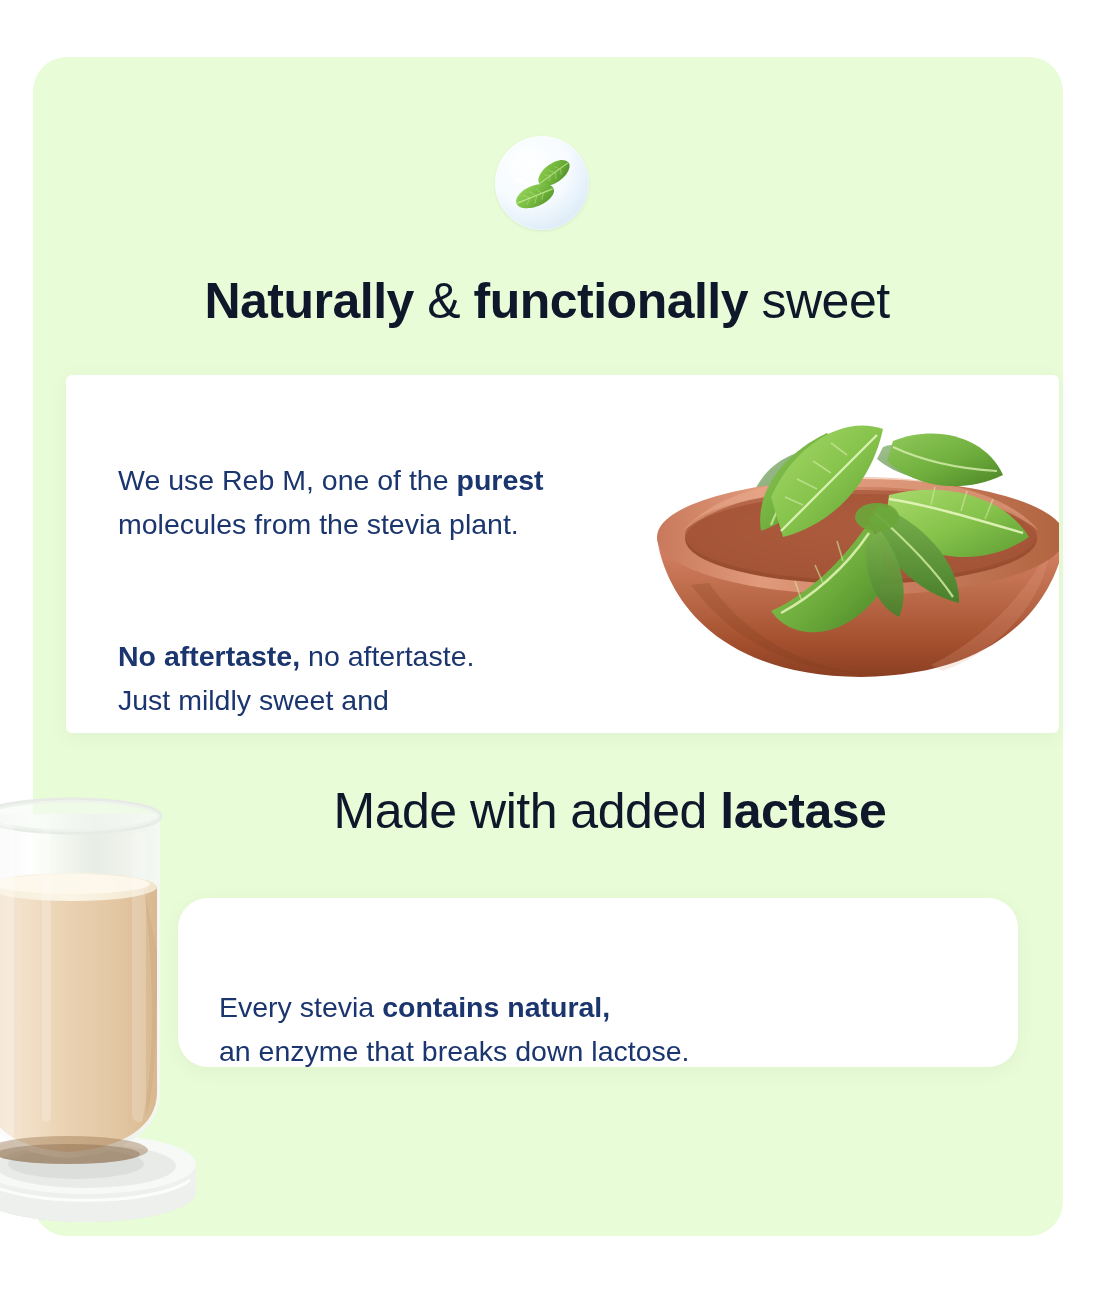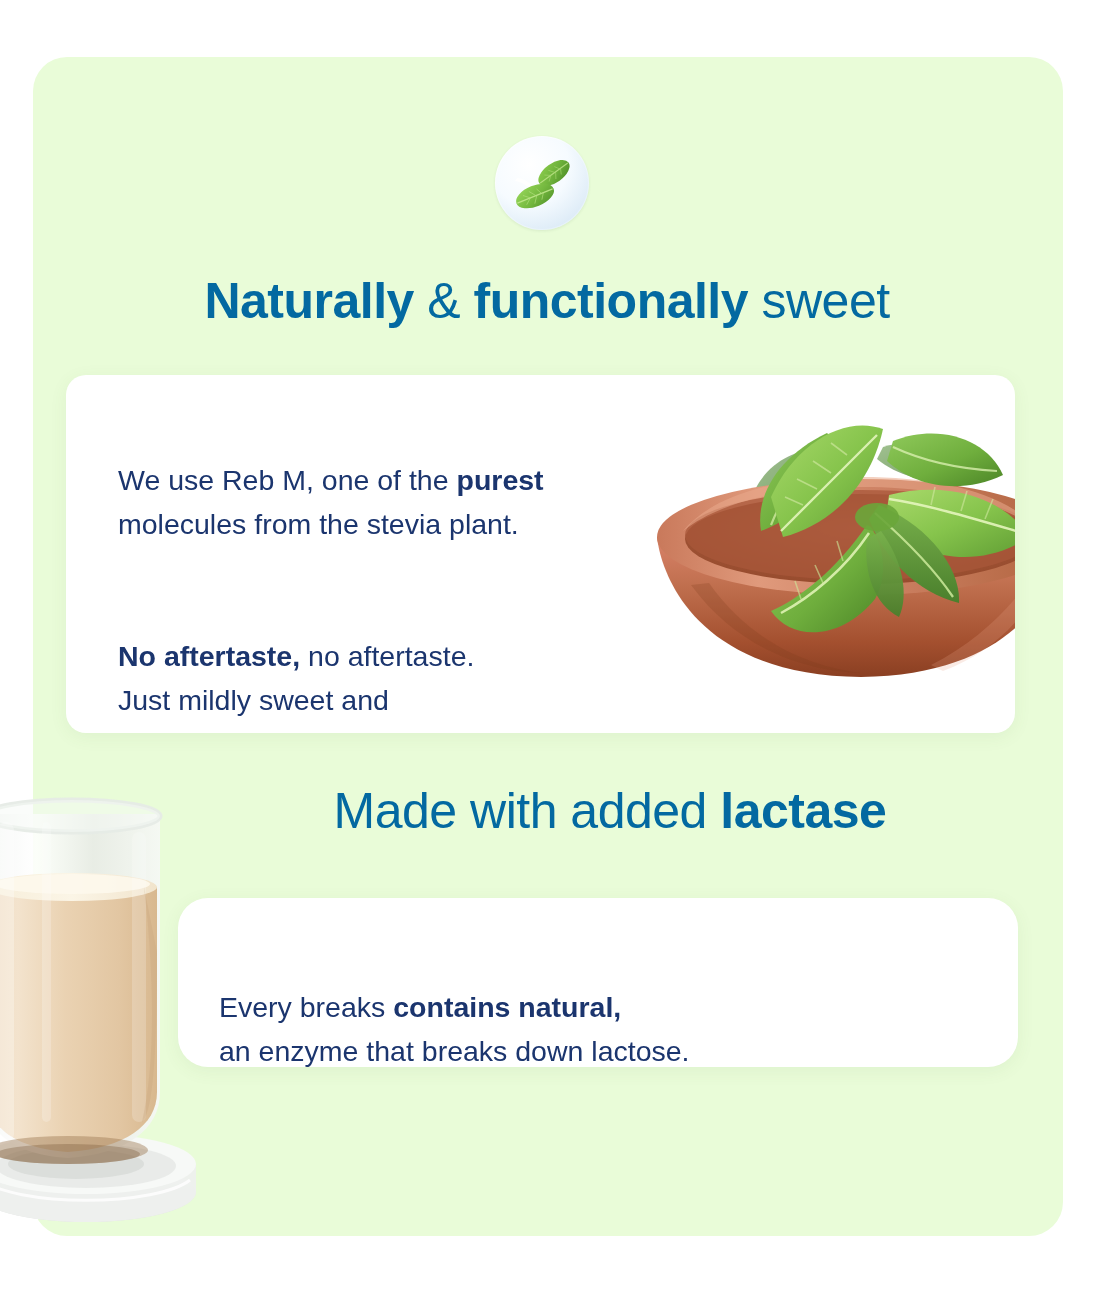--- a/index.html
+++ b/index.html
@@ -38,21 +38,21 @@
     background:
       radial-gradient(circle at 36% 30%, #ffffff 0%, #fbfdff 42%, #e8f2fb 74%, #dbebf7 100%);
     box-shadow: 0 1px 3px rgba(60,90,60,0.10);
     overflow: hidden;
   }
   .badge svg { display: block; width: 94px; height: 94px; }
 
   
   .heading {
     position: absolute;
-    color: #0369a1;
+    color: #0f172a;
     letter-spacing: -0.5px;
     white-space: nowrap;
   }
   .heading-1 {
     left: 0; top: 270px;
     width: 1094px;
     text-align: center;
     font-size: 50px;
     line-height: 62px;
   }
@@ -68,22 +68,23 @@
 
   
   .card {
     position: absolute;
     background: #ffffff;
     box-shadow: 0 4px 18px rgba(80,110,70,0.07);
   }
   .card-1 {
     left: 66px; top: 375px;
     width: 949px; height: 358px;
-    border-radius: 20px;
-    overflow: hidden;
+    border-radius: 6px;
+    overflow: hidden;
+    padding-left: 44px;
   }
   .card-2 {
     left: 178px; top: 898px;
     width: 840px; height: 169px;
     border-radius: 30px;
     overflow: hidden;
   }
 
   
   .copy {
@@ -266,21 +267,21 @@
   </div>
 
 </div>
 
 <div class="heading heading-2">
   <span class="lt">Made with added </span><span class="bd">lactase</span>
 </div>
 
 <div class="card card-2">
   <div class="copy copy-2">
-    <span>Every breaks </span><b>contains natural,</b><span>
+    <span>Every stevia </span><b>contains natural,</b><span>
 an enzyme that breaks down lactose.</span>
   </div>
 </div>
 
 <div class="glass-wrap">
   <svg width="250" height="445" viewBox="0 0 250 445" xmlns="http://www.w3.org/2000/svg" aria-hidden="true">
     <defs>
       <linearGradient id="milkG" x1="0" y1="0" x2="1" y2="0">
         <stop offset="0%" stop-color="#efdcc2"></stop>
         <stop offset="18%" stop-color="#f3e3cd"></stop>

